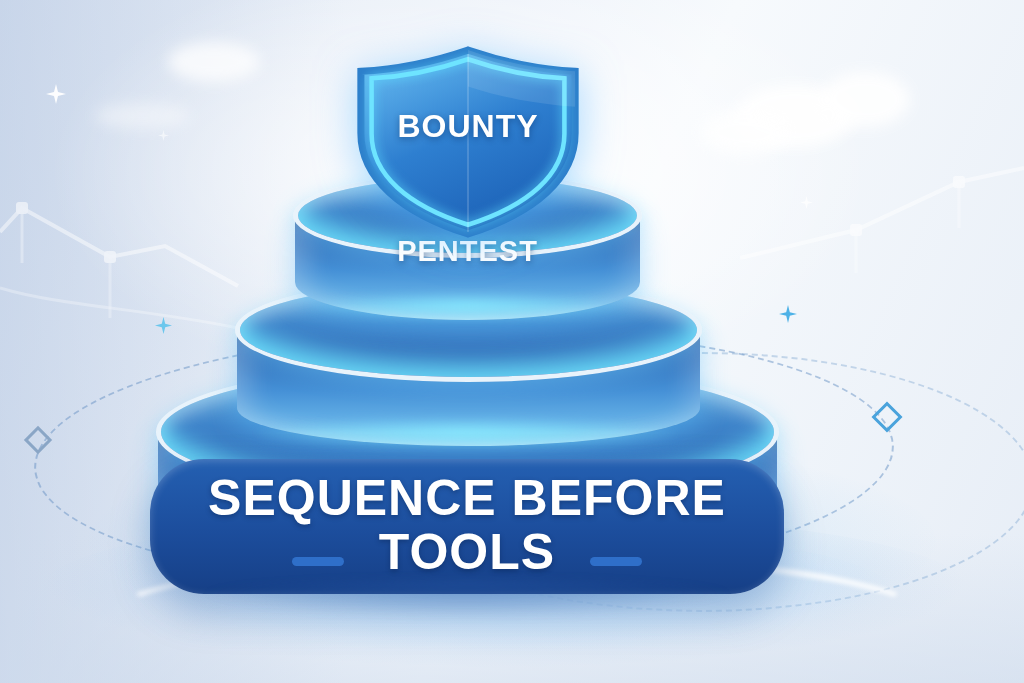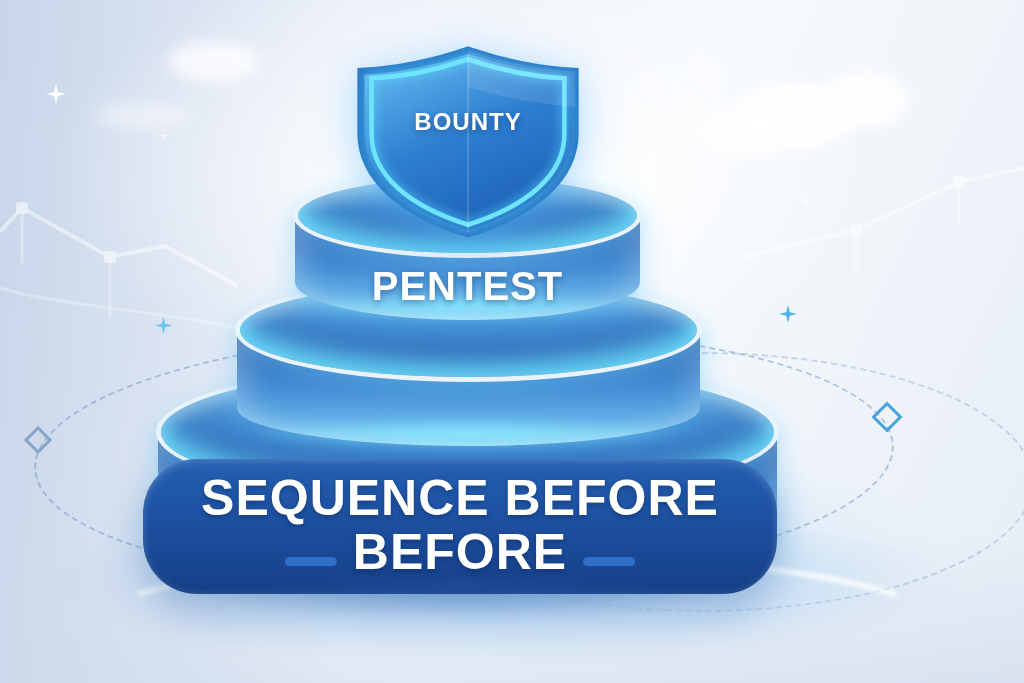--- a/index.html
+++ b/index.html
@@ -68,28 +68,28 @@
   .tier3 .cyl-glow{left:30px;top:176px;width:560px;height:34px;}
   .tier2{left:235px;top:278px;width:467px;height:176px;z-index:3;}
   .tier2 .cyl-side{left:2px;top:52px;width:463px;height:116px;}
   .tier2 .cyl-top{left:0;top:0;width:457px;height:94px;}
   .tier2 .cyl-glow{left:18px;top:140px;width:428px;height:30px;}
   .tier2 .tier-label{top:92px;font-size:37px;}
   .tier1{left:293px;top:173px;width:349px;height:152px;z-index:4;}
   .tier1 .cyl-side{left:2px;top:43px;width:345px;height:104px;}
   .tier1 .cyl-top{left:0;top:0;width:339px;height:75px;}
   .tier1 .cyl-glow{left:14px;top:120px;width:318px;height:26px;}
-  .tier1 .tier-label{top:91px;font-size:40px;}
+  .tier1 .tier-label{top:62px;font-size:29px;}
   
   .shield-wrap{left:346px;top:46px;width:244px;height:192px;z-index:5;}
   .shield-wrap svg{filter:drop-shadow(0 6px 20px rgba(80,180,255,.5));}
   .shield-label{position:absolute;left:0;top:62px;width:100%;text-align:center;color:#fff;
-    font-weight:bold;font-size:24px;letter-spacing:1px;text-shadow:0 2px 6px rgba(10,40,90,.45);}
+    font-weight:bold;font-size:32px;letter-spacing:1px;text-shadow:0 2px 6px rgba(10,40,90,.45);}
   
-  .banner{left:143px;top:459px;width:634px;height:135px;border-radius:54px;z-index:6;
+  .banner{left:150px;top:459px;width:634px;height:135px;border-radius:54px;z-index:6;
     background:linear-gradient(180deg,#2460b2 0%,#1c4d9c 55%,#163f86 100%);
     box-shadow:0 18px 38px rgba(50,100,170,.35),inset 0 2px 8px rgba(255,255,255,.22);}
   .banner-line{width:100%;text-align:center;color:#fff;font-weight:bold;letter-spacing:1px;
     font-size:50px;line-height:54px;text-shadow:0 2px 5px rgba(8,30,70,.4);}
   .banner-line.first{margin-top:12px;}
   .banner-dash{position:absolute;width:52px;height:9px;border-radius:5px;background:#2f6fc9;top:98px;}
   .banner-dash.left{left:142px;}
   .banner-dash.right{right:142px;}
   .banner-fade{position:absolute;left:30px;right:30px;bottom:-26px;height:40px;border-radius:50%;
     background:radial-gradient(ellipse at 50% 0,rgba(40,90,170,.4),rgba(40,90,170,0) 70%);filter:blur(4px);}
@@ -166,21 +166,21 @@
       <path d="M120 4 C152 15 186 23 226 25 L226 86 C226 131 186 165 120 186 C54 165 14 131 14 86 L14 25 C54 23 88 15 120 4 Z" fill="url(#sg)" stroke="#2d7fcb" stroke-width="7"></path>
       <path d="M120 4 C152 15 186 23 226 25 L226 86 C226 131 186 165 120 186 C54 165 14 131 14 86 L14 25 C54 23 88 15 120 4 Z" transform="translate(120,95) scale(0.9) translate(-120,-95)" fill="none" stroke="#6ee4ff" stroke-width="5" style="filter:drop-shadow(0 0 6px rgba(95,220,255,.95));"></path>
       <path d="M120 8 L120 184" stroke="rgba(255,255,255,.16)" stroke-width="2"></path>
       <path d="M120 4 C152 15 186 23 226 25 L226 60 C190 58 150 50 120 40 Z" fill="rgba(255,255,255,.10)"></path>
     </svg>
     <div class="shield-label">BOUNTY</div>
   </div>
 
   <div class="abs banner">
     <div class="banner-line first">SEQUENCE BEFORE</div>
-    <div class="banner-line">BEFORE</div>
+    <div class="banner-line">TOOLS</div>
     <div class="banner-dash left"></div>
     <div class="banner-dash right"></div>
     <div class="banner-fade"></div>
   </div>
 
   <div class="abs star star-w1"></div>
   <div class="abs star star-w2"></div>
   <div class="abs star star-w3"></div>
   <div class="abs star star-c1"></div>
   <div class="abs star star-c2"></div>

